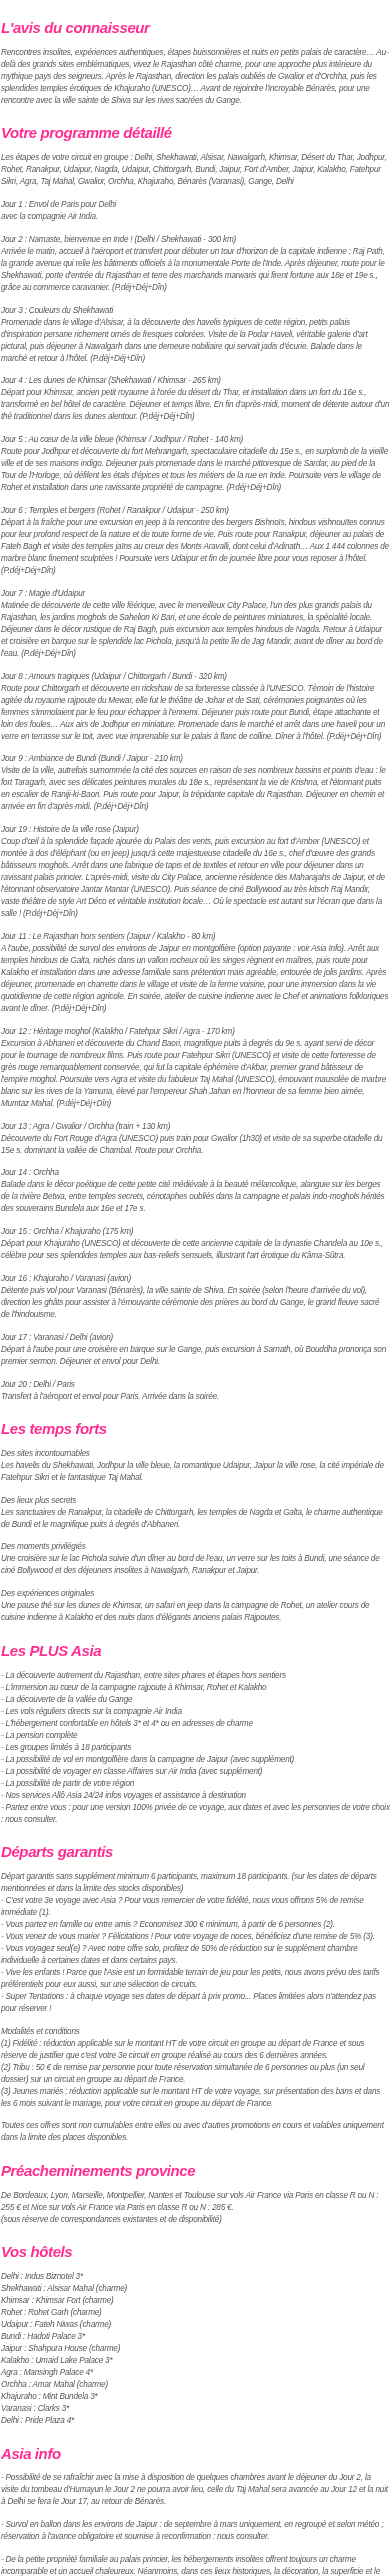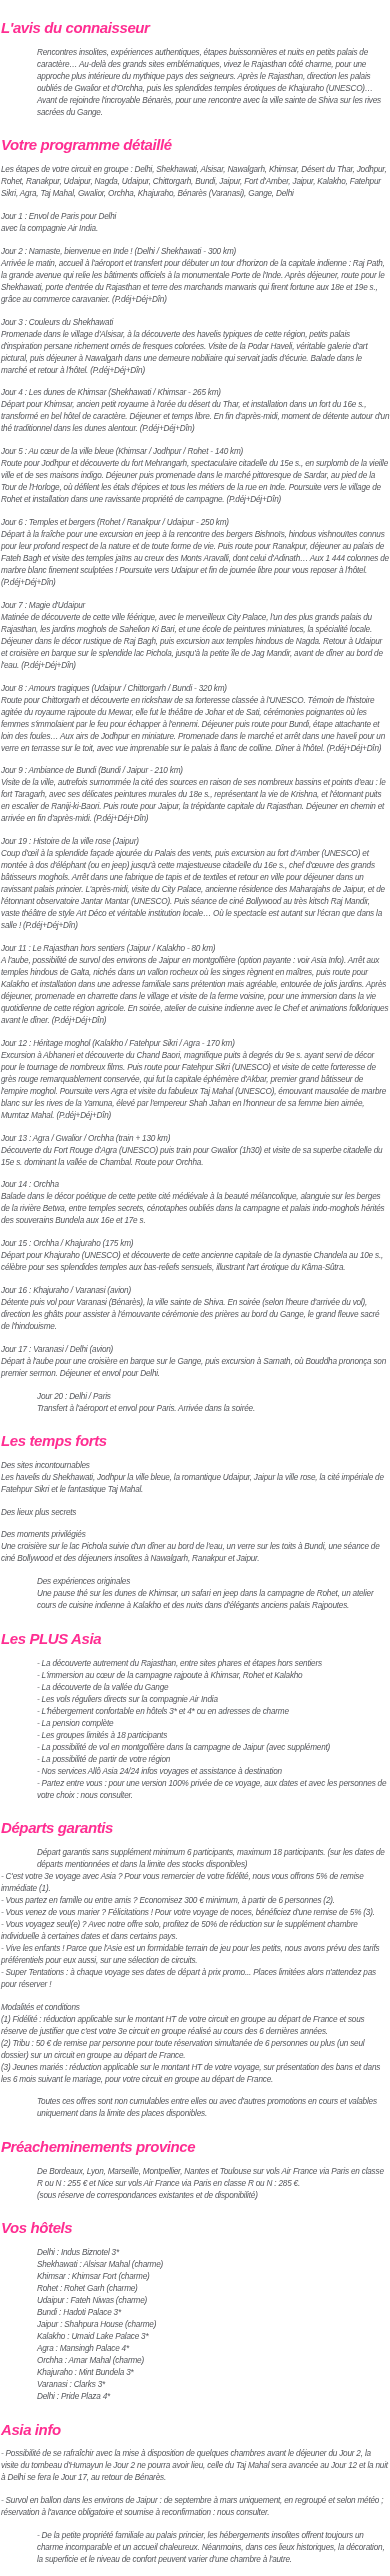--- a/index.html
+++ b/index.html
@@ -21,21 +21,21 @@
   h2.section-heading {
     color: var(--accent);
     font-size: 15px;
     line-height: 17.5px;
     font-weight: bold;
     letter-spacing: -0.4px;
     margin: 17.5px 0 10.3px 0;
   }
   section:first-child h2.section-heading { margin-top: 17px; }
   .block { margin: 0 0 10.8px 0; }
-  .block:last-child { margin-bottom: 0; margin-left: 36px; }
+  .block:last-child { margin-bottom: 0; }
   .line {
     font-size: 8.2px;
     line-height: 12px;
     letter-spacing: -0.2px;
   }
 </style>
 </head>
 <body>
 
 <main id="doc-root">
@@ -124,20 +124,21 @@
       </div>
     </section>
     <section>
       <h2 class="section-heading">Les temps forts</h2>
       <div class="block">
         <div class="line">Des sites incontournables</div>
         <div class="line">Les havelis du Shekhawati, Jodhpur la ville bleue, la romantique Udaipur, Jaipur la ville rose, la cité impériale de Fatehpur Sikri et le fantastique Taj Mahal.</div>
       </div>
       <div class="block">
         <div class="line">Des lieux plus secrets</div>
+        <div class="line">Les sanctuaires de Ranakpur, la citadelle de Chittorgarh, les temples de Nagda et Galta, le charme authentique de Bundi et le magnifique puits à degrés d'Abhaneri.</div>
       </div>
       <div class="block">
         <div class="line">Des moments privilégiés</div>
         <div class="line">Une croisière sur le lac Pichola suivie d'un dîner au bord de l'eau, un verre sur les toits à Bundi, une séance de ciné Bollywood et des déjeuners insolites à Nawalgarh, Ranakpur et Jaipur.</div>
       </div>
       <div class="block">
         <div class="line">Des expériences originales</div>
         <div class="line">Une pause thé sur les dunes de Khimsar, un safari en jeep dans la campagne de Rohet, un atelier cours de cuisine indienne à Kalakho et des nuits dans d'élégants anciens palais Rajpoutes.</div>
       </div>
     </section>
@@ -145,20 +146,21 @@
       <h2 class="section-heading">Les PLUS Asia</h2>
       <div class="block">
         <div class="line">- La découverte autrement du Rajasthan, entre sites phares et étapes hors sentiers</div>
         <div class="line">- L'immersion au cœur de la campagne rajpoute à Khimsar, Rohet et Kalakho</div>
         <div class="line">- La découverte de la vallée du Gange</div>
         <div class="line">- Les vols réguliers directs sur la compagnie Air India</div>
         <div class="line">- L'hébergement confortable en hôtels 3* et 4* ou en adresses de charme</div>
         <div class="line">- La pension complète</div>
         <div class="line">- Les groupes limités à 18 participants</div>
         <div class="line">- La possibilité de vol en montgolfière dans la campagne de Jaipur (avec supplément)</div>
+        <div class="line">- La possibilité de voyager en classe Affaires sur Air India (avec supplément)</div>
         <div class="line">- La possibilité de partir de votre région</div>
         <div class="line">- Nos services Allô Asia 24/24 infos voyages et assistance à destination</div>
         <div class="line">- Partez entre vous : pour une version 100% privée de ce voyage, aux dates et avec les personnes de votre choix : nous consulter.</div>
       </div>
     </section>
     <section>
       <h2 class="section-heading">Départs garantis</h2>
       <div class="block">
         <div class="line">Départ garantis sans supplément minimum 6 participants, maximum 18 participants. (sur les dates de départs mentionnées et dans la limite des stocks disponibles)</div>
       </div>

